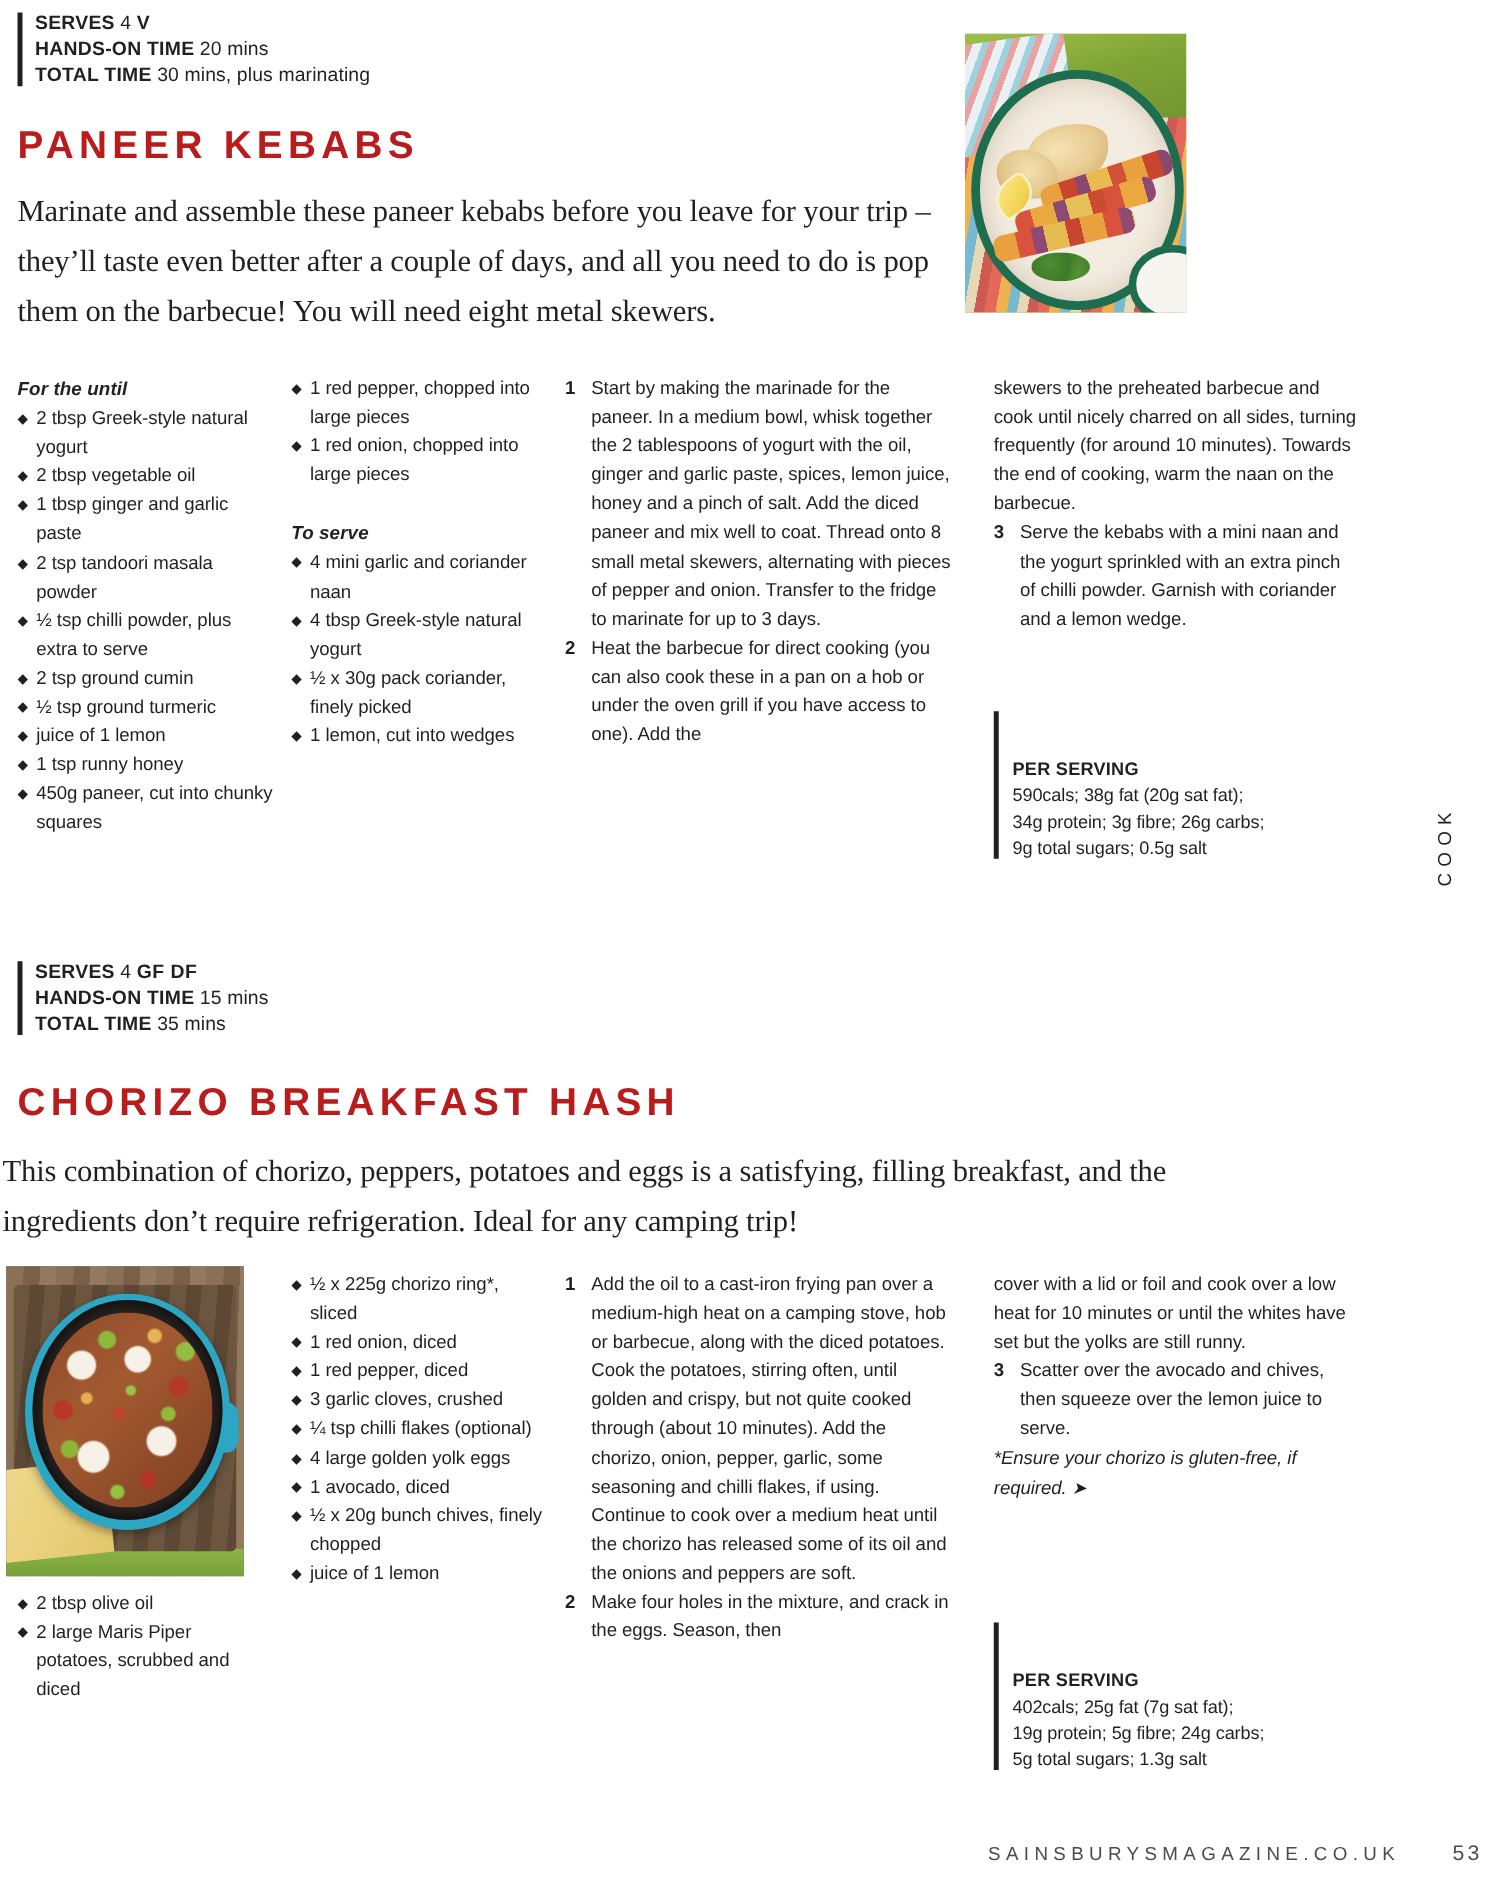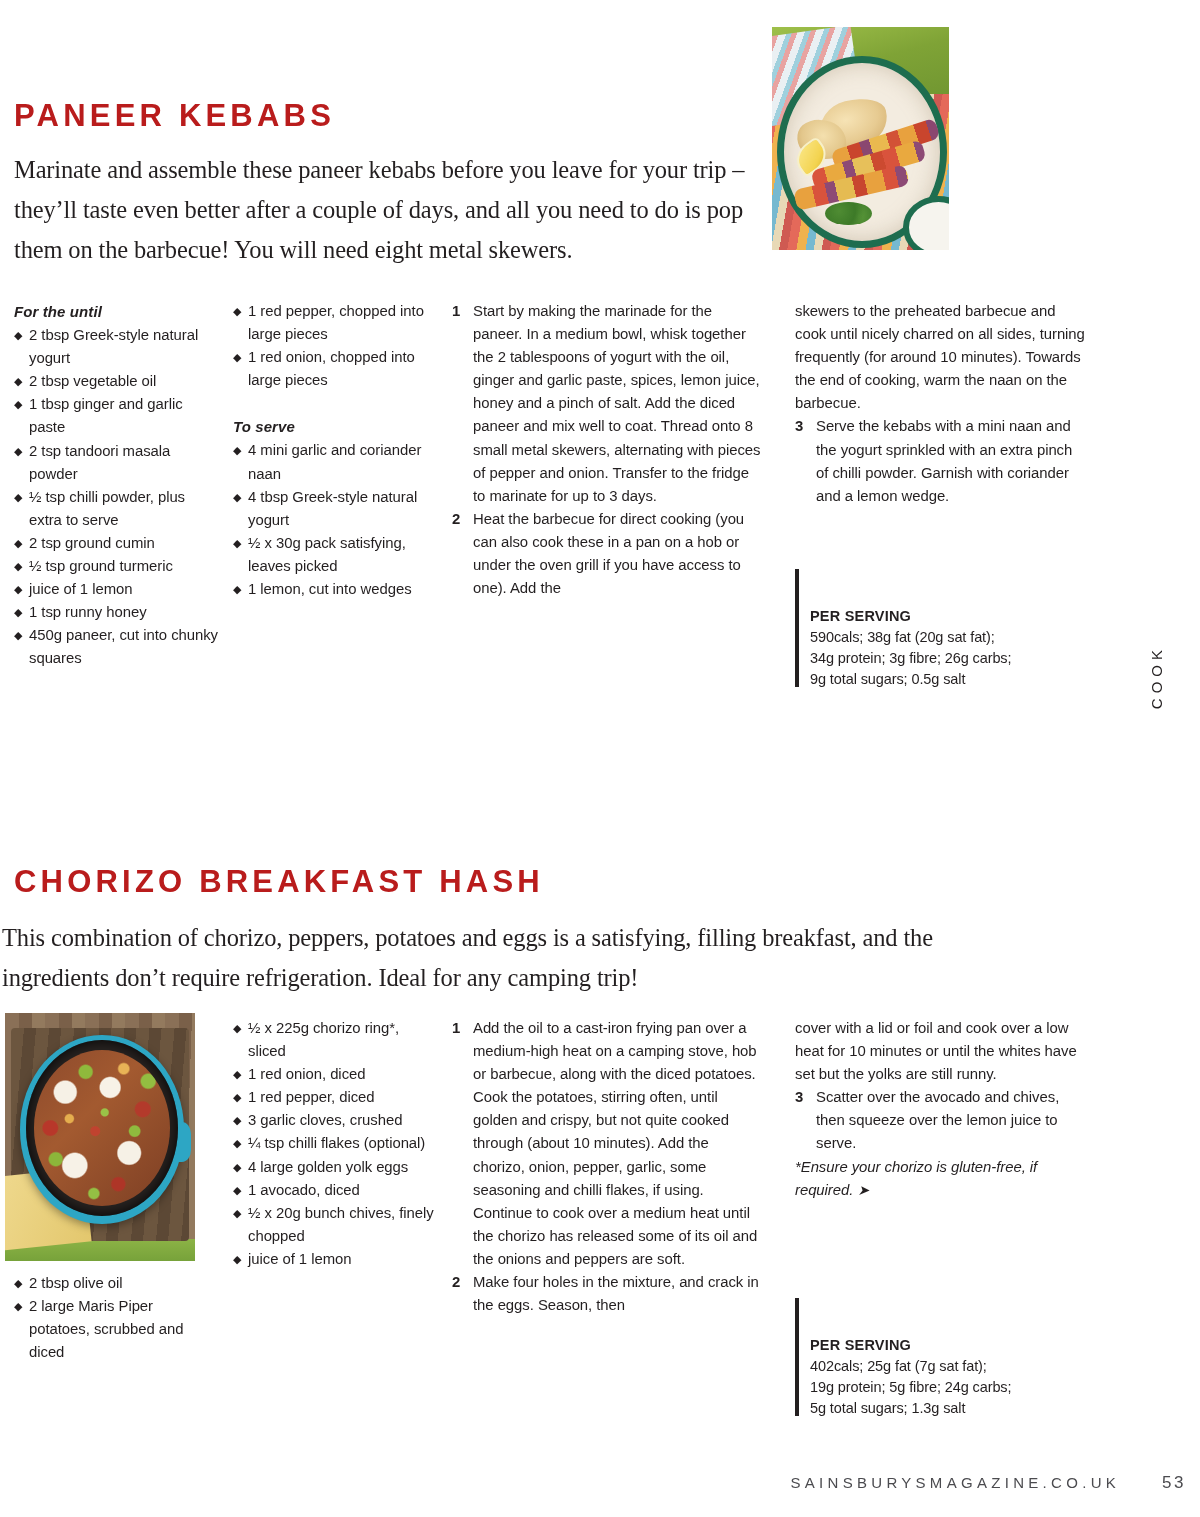--- a/index.html
+++ b/index.html
@@ -189,20 +189,35 @@
       radial-gradient(circle at 26% 44%, #e5ae4e 0 3%, transparent 4%),
       linear-gradient(135deg,#8d4a2c 0%,#a35a30 40%,#7d3f24 100%); }
   .hp-handle { position:absolute; right:2%; top:44%; width:16%; height:16%;
     background:#2da6c4; border-radius:30%; }
 </style>
 </head>
 <body>
 
 <div class="page">
 
+  <div class="meta" style="left:14px; top:8px;">
+    <div class="meta-line">
+      <b>SERVES</b>
+      <span>4</span>
+      <span class="meta-diet">V</span>
+    </div>
+    <div class="meta-line">
+      <b>HANDS-ON TIME</b>
+      <span>20 mins</span>
+    </div>
+    <div class="meta-line">
+      <b>TOTAL TIME</b>
+      <span>30 mins, plus marinating</span>
+    </div>
+  </div>
 
   <h1 class="recipe-title" style="left:14px; top:100px;">PANEER KEBABS</h1>
 
   <p class="intro" style="left:14px; top:150px; width:740px;">Marinate and assemble these paneer kebabs before you leave for your trip – they’ll taste even better after a couple of days, and all you need to do is pop them on the barbecue! You will need eight metal skewers.</p>
 
   <div class="photo kebab-photo" style="left:772px; top:27px; width:177px; height:223px;">
     <div class="kb-grass"></div>
     <div class="kb-cloth"></div>
     <div class="kb-napkin"></div>
     <div class="kb-plate">
@@ -236,21 +251,21 @@
   <div class="col" style="left:233px; top:300px; width:200px;">
     <ul class="ing">
       <li><span class="bullet">◆</span><span>1 red pepper, chopped into large pieces</span></li>
       <li><span class="bullet">◆</span><span>1 red onion, chopped into large pieces</span></li>
     </ul>
     <div class="spacer"></div>
     <div class="sub-head">To serve</div>
     <ul class="ing">
       <li><span class="bullet">◆</span><span>4 mini garlic and coriander naan</span></li>
       <li><span class="bullet">◆</span><span>4 tbsp Greek-style natural yogurt</span></li>
-      <li><span class="bullet">◆</span><span>½ x 30g pack satisfying, leaves picked</span></li>
+      <li><span class="bullet">◆</span><span>½ x 30g pack coriander, finely picked</span></li>
       <li><span class="bullet">◆</span><span>1 lemon, cut into wedges</span></li>
     </ul>
   </div>
 
   <div class="col" style="left:452px; top:300px; width:310px;">
     <ol class="steps">
       <li><span class="num">1</span><span>Start by making the marinade for the paneer. In a medium bowl, whisk together the 2 tablespoons of yogurt with the oil, ginger and garlic paste, spices, lemon juice, honey and a pinch of salt. Add the diced paneer and mix well to coat. Thread onto 8 small metal skewers, alternating with pieces of pepper and onion. Transfer to the fridge to marinate for up to 3 days.</span></li>
       <li><span class="num">2</span><span>Heat the barbecue for direct cooking (you can also cook these in a pan on a hob or under the oven grill if you have access to one). Add the</span></li>
     </ol>
   </div>
@@ -264,20 +279,35 @@
 
   <div class="per-serving" style="left:795px; top:566px; width:290px;">
     <div class="ps-title">PER SERVING</div>
     <div class="ps-line">590cals; 38g fat (20g sat fat);</div>
     <div class="ps-line">34g protein; 3g fibre; 26g carbs;</div>
     <div class="ps-line">9g total sugars; 0.5g salt</div>
   </div>
 
   <div class="side-tab" style="left:1148px; top:645px;">COOK</div>
 
+  <div class="meta" style="left:14px; top:767px;">
+    <div class="meta-line">
+      <b>SERVES</b>
+      <span>4</span>
+      <span class="meta-diet">GF DF</span>
+    </div>
+    <div class="meta-line">
+      <b>HANDS-ON TIME</b>
+      <span>15 mins</span>
+    </div>
+    <div class="meta-line">
+      <b>TOTAL TIME</b>
+      <span>35 mins</span>
+    </div>
+  </div>
 
   <h1 class="recipe-title" style="left:14px; top:866px;">CHORIZO BREAKFAST HASH</h1>
 
   <p class="intro" style="left:2px; top:918px; width:960px;">This combination of chorizo, peppers, potatoes and eggs is a satisfying, filling breakfast, and the ingredients don’t require refrigeration. Ideal for any camping trip!</p>
 
   <div class="photo hash-photo" style="left:5px; top:1013px; width:190px; height:248px;">
     <div class="hp-wood"></div>
     <div class="hp-grass"></div>
     <div class="hp-board"></div>
     <div class="hp-cloth"></div>

